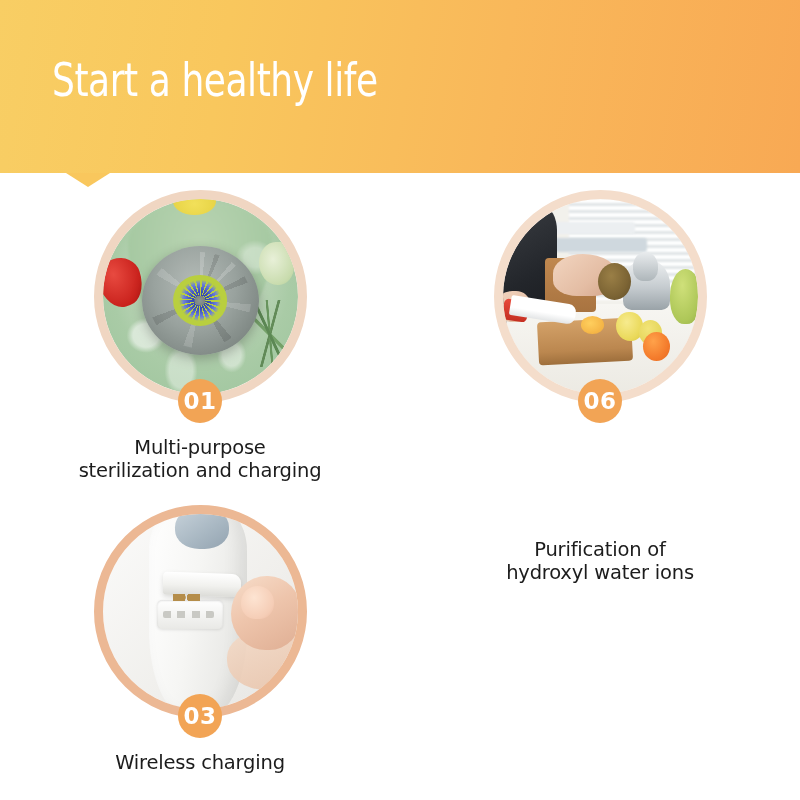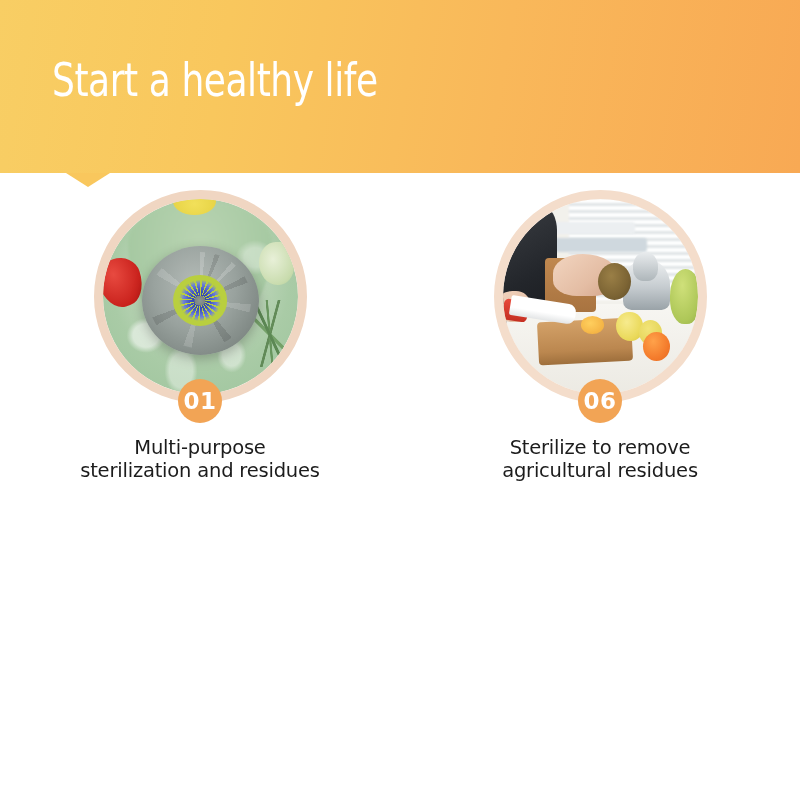--- a/index.html
+++ b/index.html
@@ -521,21 +521,21 @@
           <div class="s1-herb"></div>
           <div class="s1-disc">
             <div class="s1-hub"></div>
           </div>
         </div>
       </div>
       <div class="ring ring-1"></div>
       <div class="badge">01</div>
     </div>
     <div class="caption">Multi-purpose
-sterilization and residues</div>
+sterilization and charging</div>
   </div>
 
   <div class="card">
     <div class="photo-ring">
       <div class="photo">
         <div class="s2">
           <div class="s2-window"></div>
           <div class="s2-shelf2"></div>
           <div class="s2-shelf"></div>
           <div class="s2-person"></div>
@@ -552,23 +552,41 @@
           <div class="s2-lemon2"></div>
           <div class="s2-orange"></div>
           <div class="s2-hand2"></div>
           <div class="s2-knife-handle"></div>
           <div class="s2-knife"></div>
         </div>
       </div>
       <div class="ring ring-2"></div>
       <div class="badge">06</div>
     </div>
-    <div class="caption">Sterilize to remove
-agricultural residues</div>
   </div>
 
   <div class="card">
+    <div class="photo-ring">
+      <div class="photo">
+        <div class="s3">
+          <div class="s3-body"></div>
+          <div class="s3-cap"></div>
+          <div class="s3-port"></div>
+          <div class="s3-pins"></div>
+          <div class="s3-cable"></div>
+          <div class="s3-dots"></div>
+          <div class="s3-hand-lower"></div>
+          <div class="s3-thumb"></div>
+          <div class="s3-nail"></div>
+        </div>
+      </div>
+      <div class="ring ring-3"></div>
+      <div class="badge">03</div>
+    </div>
+    <div class="caption">Wireless charging</div>
   </div>
 
   <div class="card">
+    <div class="caption">Purification of
+hydroxyl water ions</div>
   </div>
 
 </div>
 
 </body></html>

